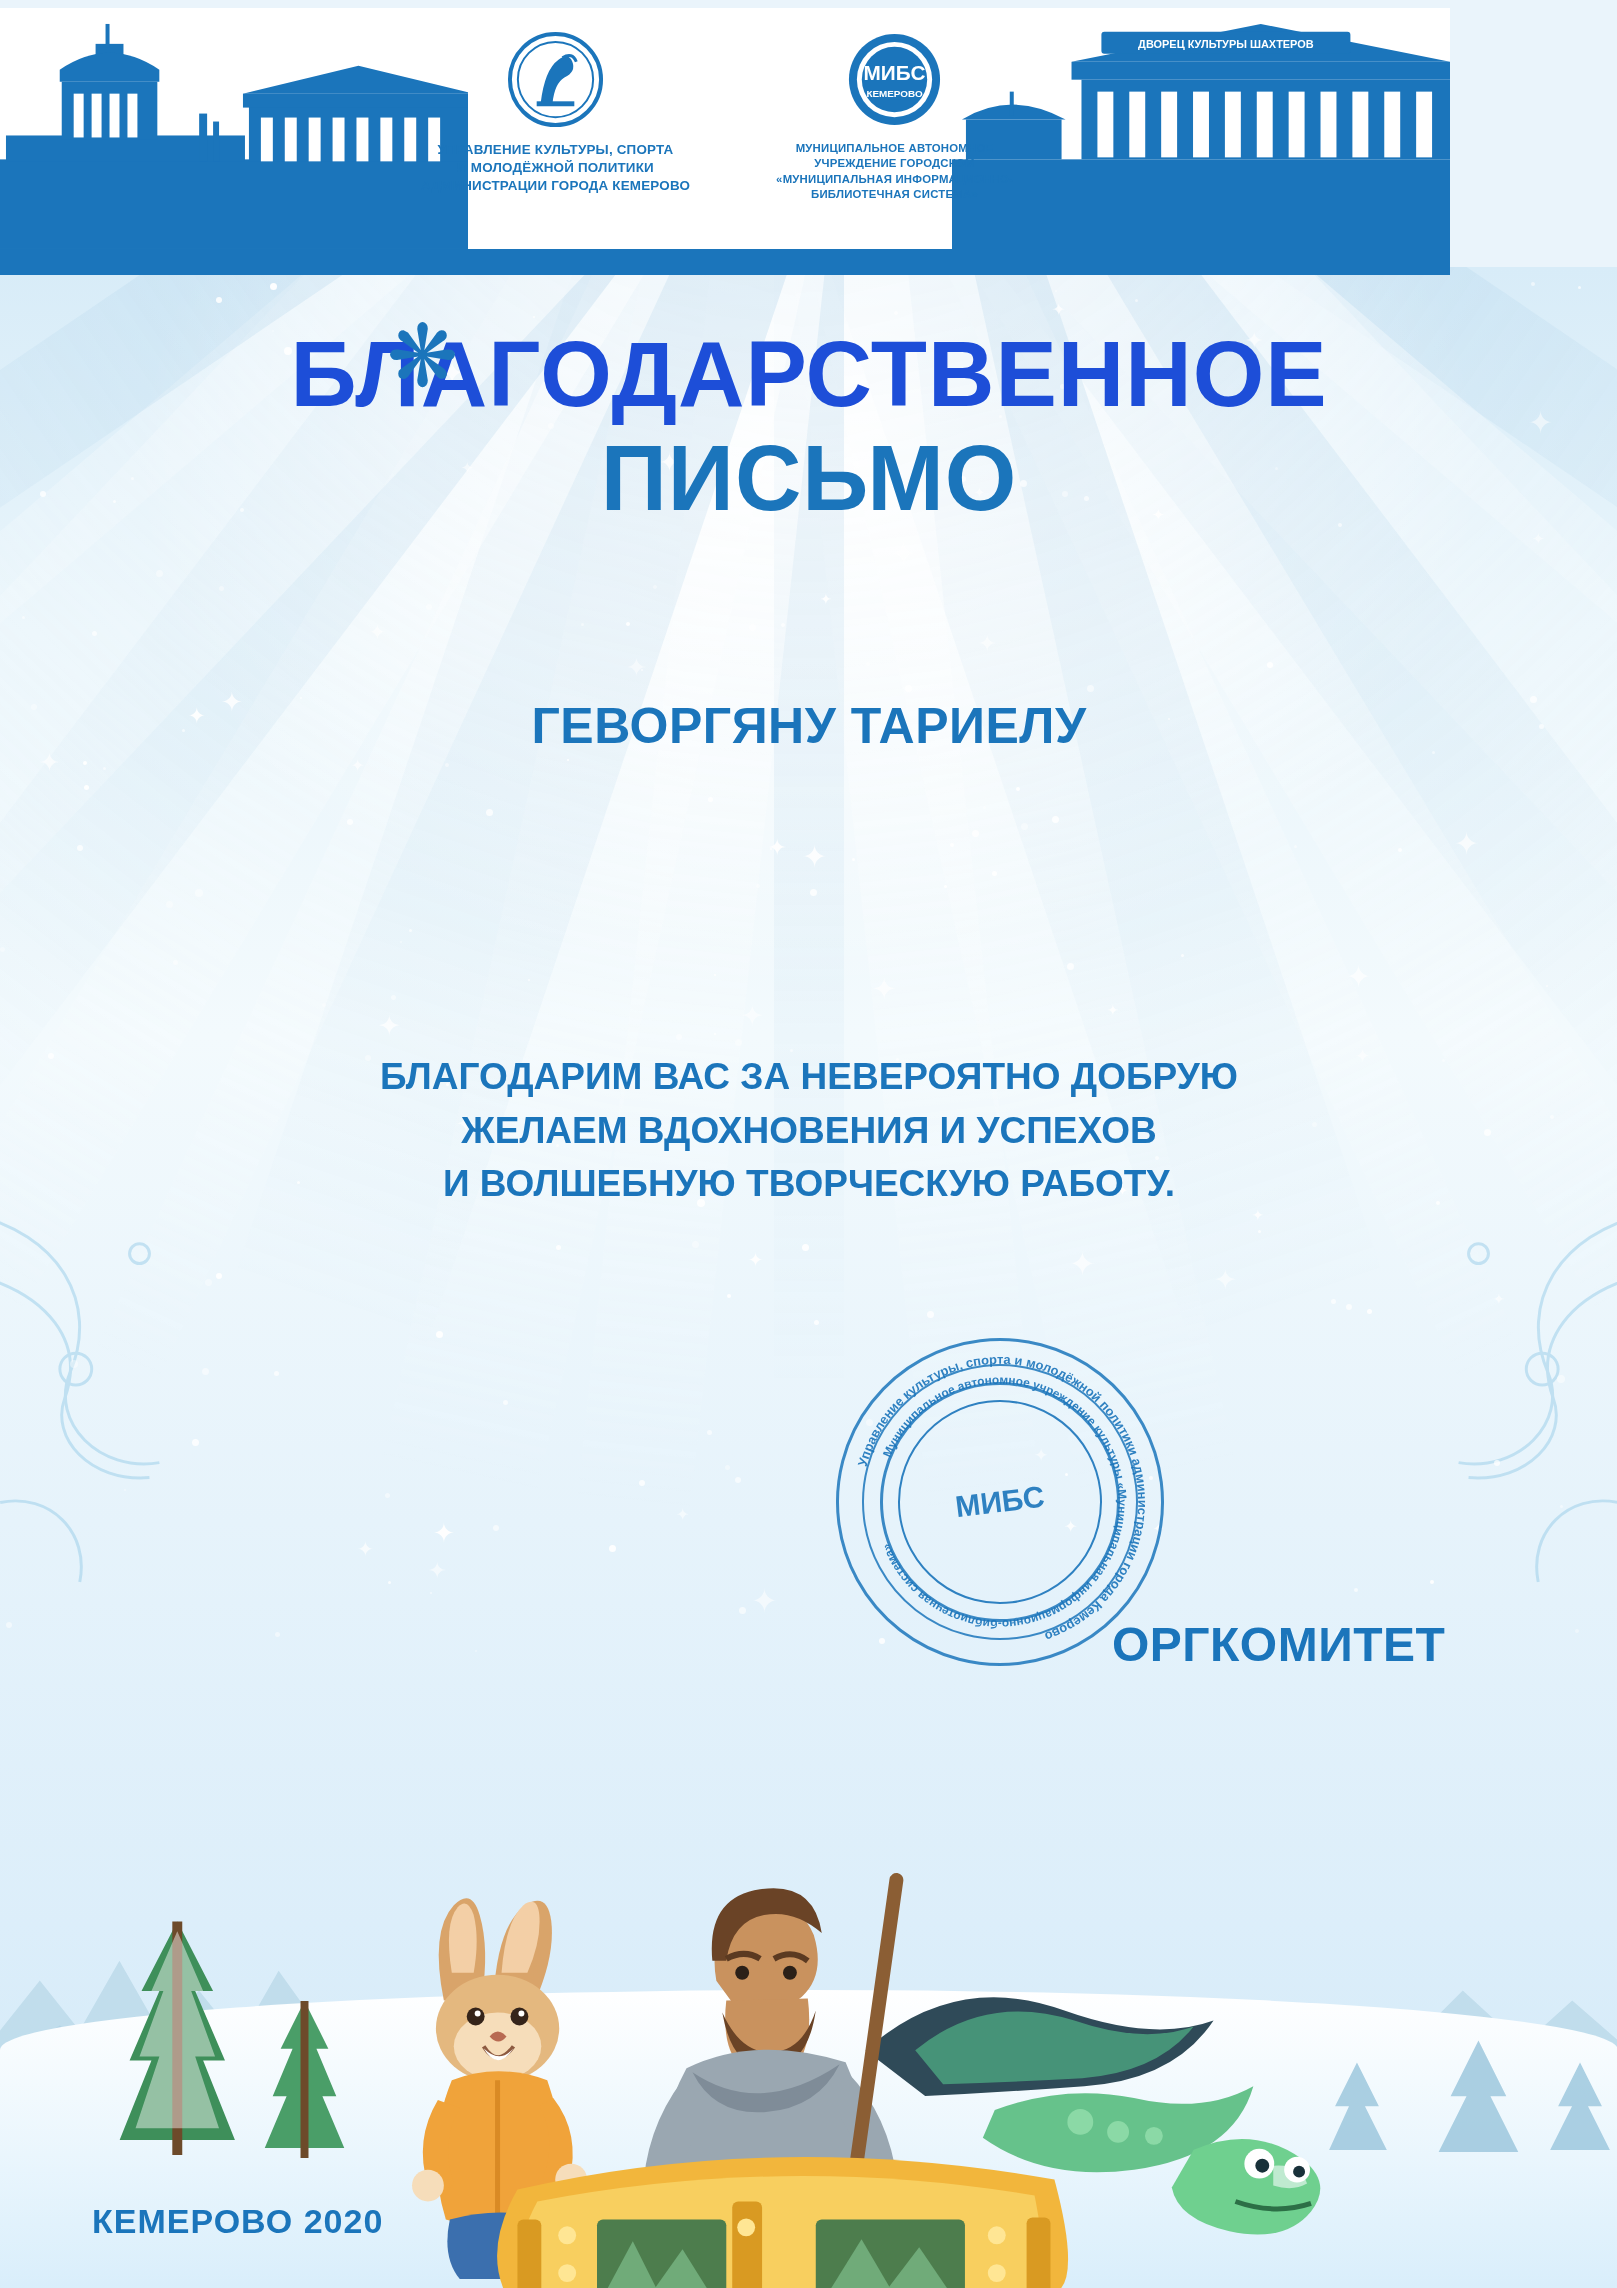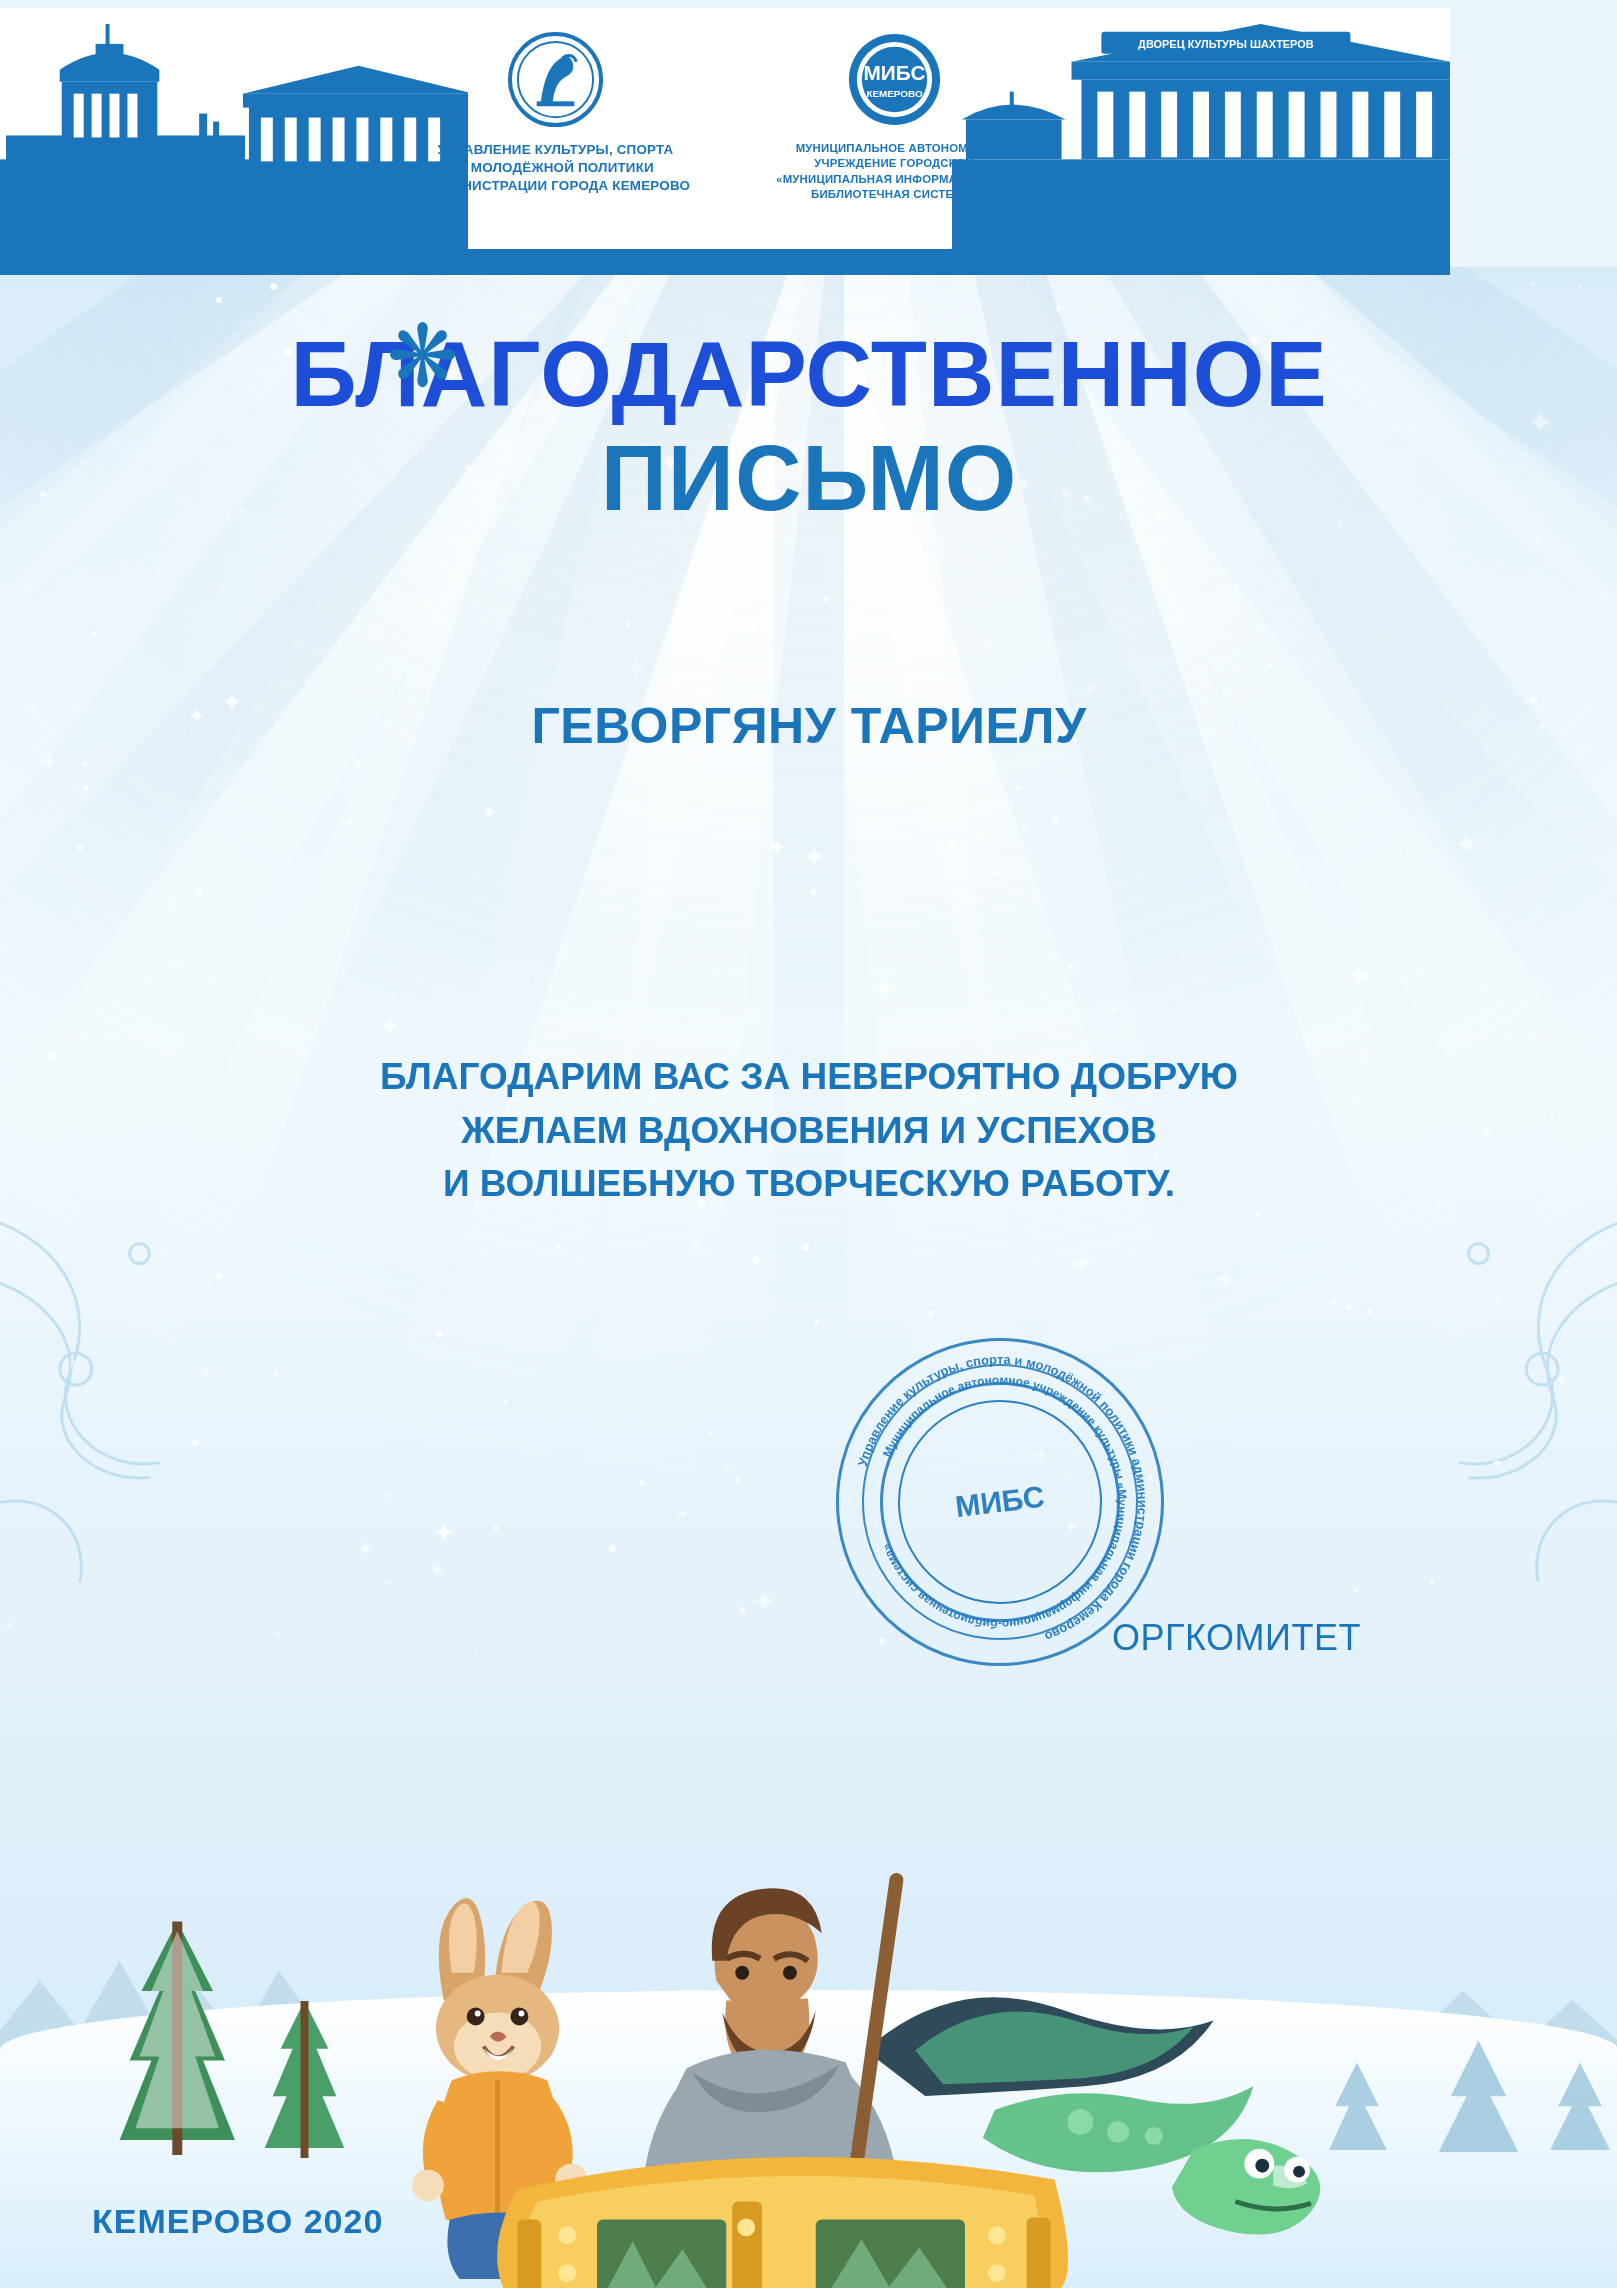--- a/index.html
+++ b/index.html
@@ -218,22 +218,22 @@
     inset: 0;
     color: #1b75bb;
     font-size: 12.4px;
     font-weight: bold;
     opacity: .9;
   }
   .orgcom {
     position: absolute;
     left: 1112px; top: 1617px;
     color: #1b75bb;
-    font-size: 36px;
-    font-weight: normal;
+    font-size: 48px;
+    font-weight: bold;
     letter-spacing: 0.5px;
   }
 
   
   .footer-scene {
     position: absolute;
     left: 0; bottom: 0;
     width: 1618px; height: 557px;
     overflow: hidden;
   }

